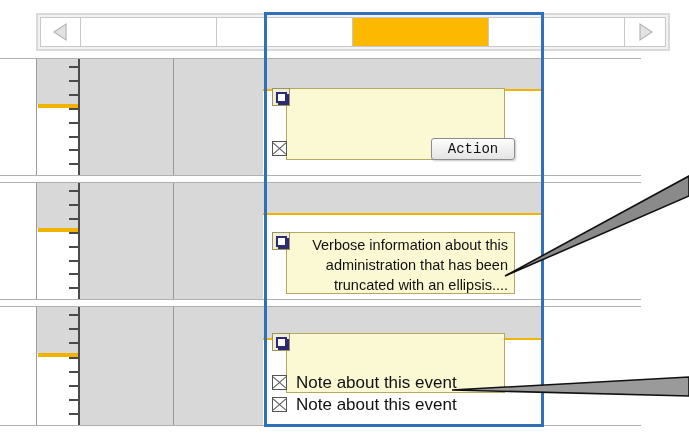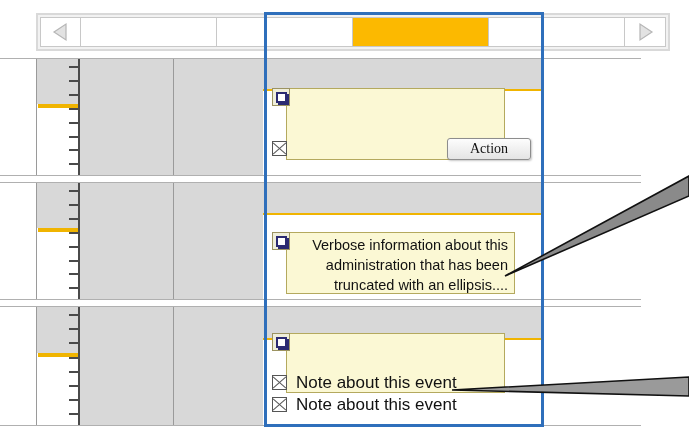--- a/index.html
+++ b/index.html
@@ -248,26 +248,25 @@
   #action-button {
     position: absolute;
     left: 431px;
     top: 138px;
     width: 84px;
     height: 22px;
     background: linear-gradient(#fdfdfd, #e4e4e4);
     border: 1px solid #8d8d8d;
     border-radius: 3px;
     box-shadow: 1px 1px 2px rgba(0,0,0,0.22);
-    font-family: Liberation Serif, serif;
+    font-family: Liberation Mono, monospace;
     font-size: 14px;
     color: #111111;
     z-index: 7;
     cursor: pointer;
-    margin-left: 16px;
   }
 
   
   .note-line {
     position: absolute;
     left: 296px;
     font-size: 17px;
     line-height: 18px;
     color: #111111;
     white-space: nowrap;

